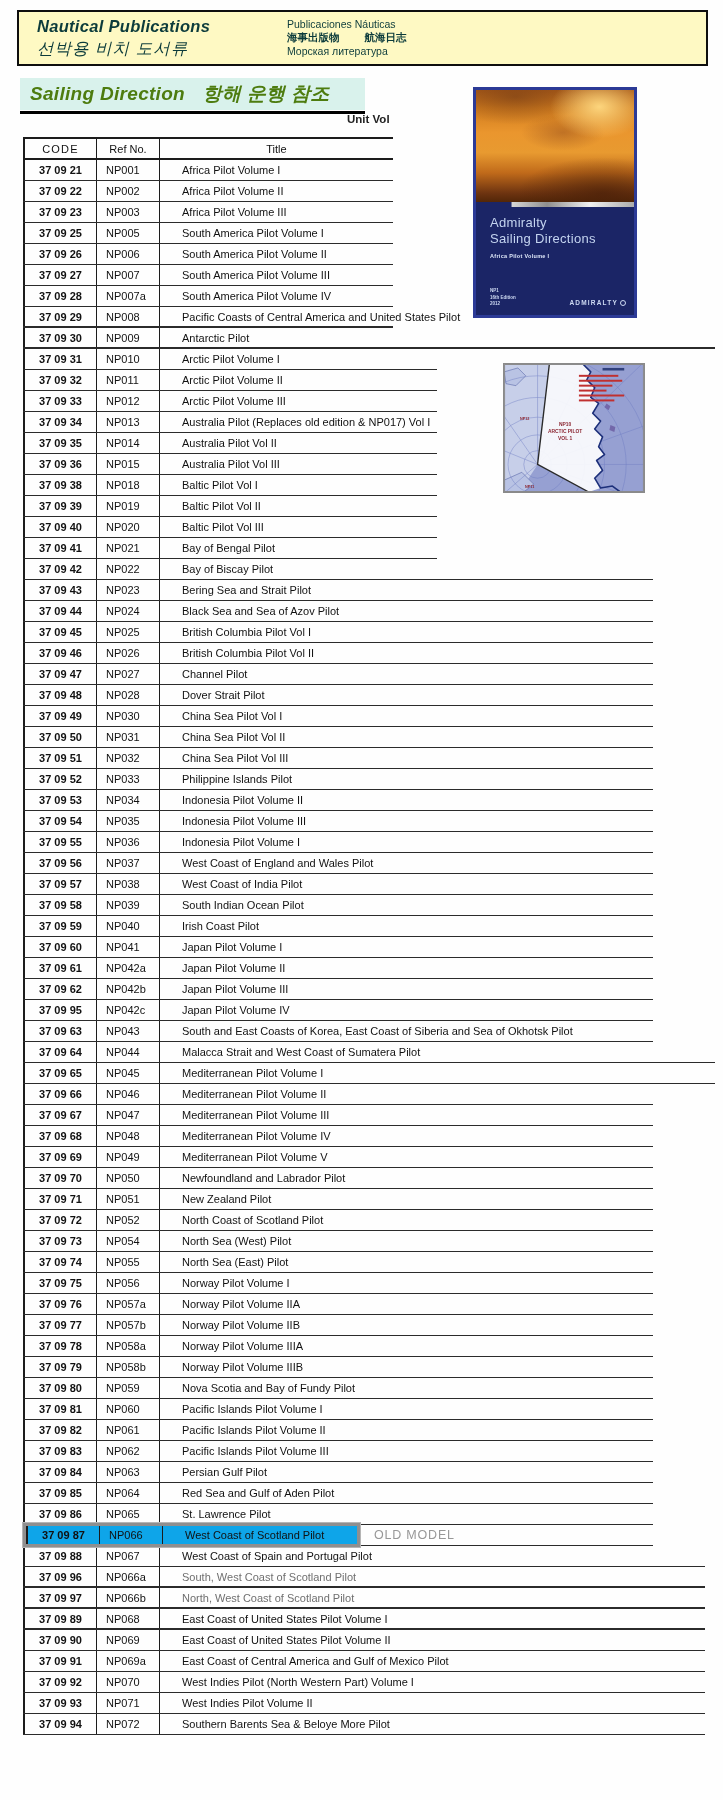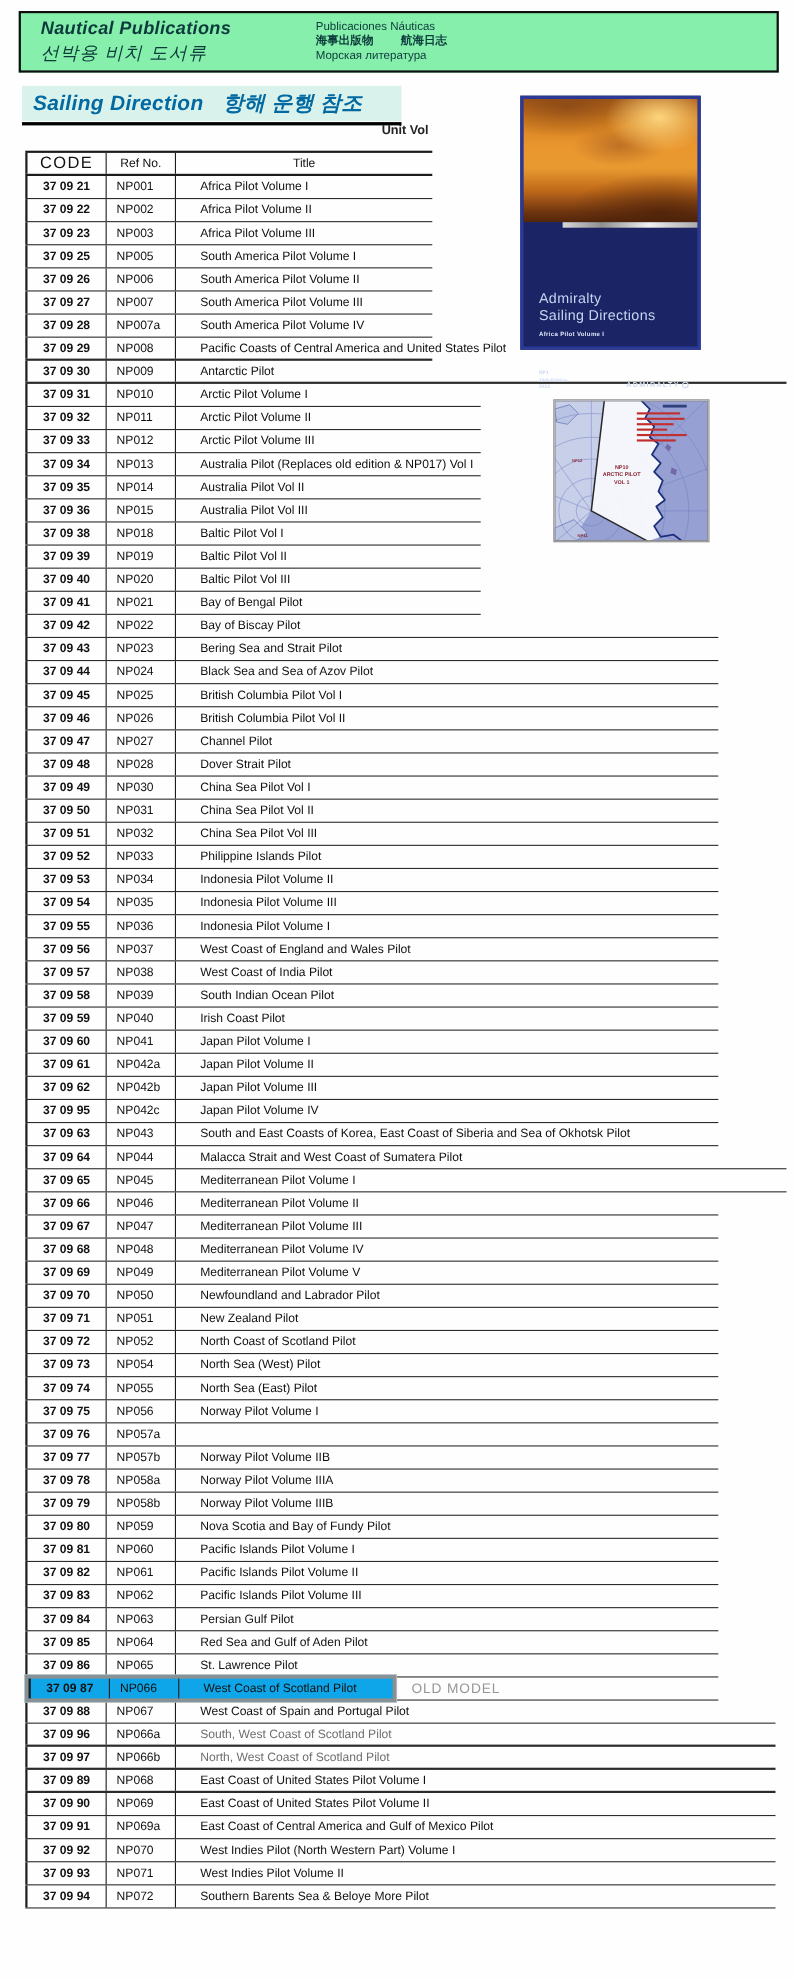--- a/index.html
+++ b/index.html
@@ -12,41 +12,41 @@
     position:relative;
     width:723px; height:1800px;
     background:#fefefe;
     overflow:hidden;
   }
 
   
   .header-box {
     position:absolute; left:17px; top:10px;
     width:691px; height:56px;
-    background:#86efac;
+    background:#fef9c3;
     border:2px solid #0e0e0e;
     display:flex; align-items:center;
   }
   .hb-left { margin-left:18px; width:230px; color:#0c3b3b; }
   .hb-en { font-size:16.5px; font-weight:bold; font-style:italic; letter-spacing:.3px; }
   .hb-ko { font-size:16.5px; font-weight:normal; font-style:italic; margin-top:2px; letter-spacing:1px; }
   .hb-right { margin-left:20px; color:#0c3b3b; font-size:10.5px; line-height:1.3; }
   .hb-cjk .zh { font-weight:bold; }
   .hb-cjk .ja { font-weight:bold; margin-left:22px; }
 
   
   .section-title {
     position:absolute; left:20px; top:78px; width:345px;
   }
   .st-text {
     display:inline-block; width:100%;
     background:#d9f2ec;
     padding:3px 0 3px 10px;
     font-size:19px; font-weight:bold; font-style:italic;
-    color:#0369a1; letter-spacing:.3px;
+    color:#4d7c0f; letter-spacing:.3px;
     white-space:nowrap;
   }
   .st-ko { margin-left:12px; font-style:italic; }
   .st-underline { width:100%; height:3px; background:#000; margin-top:1px; }
 
   .unit-label {
     position:absolute; left:347px; top:113px;
     font-size:11.5px; color:#222;font-weight:bold;
   }
 
@@ -58,21 +58,21 @@
     border-bottom:2px solid #1c1c1c;
   }
   .cell { display:flex; align-items:center; font-size:11px; white-space:nowrap; }
   .c-code {
     width:74px; justify-content:center;
     font-weight:bold;
     border-left:2px solid #1c1c1c; border-right:1px solid #1c1c1c;
   }
   .c-ref { width:63px; padding-left:9px; border-right:1px solid #1c1c1c; }
   .c-title { flex:1; padding-left:22px; }
-  .thead .c-code { font-size:15px; letter-spacing:1.2px; font-weight:normal; }
+  .thead .c-code { font-size:11px; letter-spacing:1.2px; font-weight:normal; }
   .thead .c-ref { justify-content:center; padding-left:0; font-size:11px; }
   .thead .c-title { justify-content:center; padding-left:0; font-size:11px; }
 
   .row {
     display:flex; height:21px; width:630px;
     border-bottom:1.2px solid #2b2b2b;
   }
   .row .cells { display:flex; flex:1; height:100%; }
   
   .row:nth-child(-n+8) { width:370px; }
@@ -113,21 +113,21 @@
       radial-gradient(70px 45px at 78% 15%, rgba(255,218,130,.95), rgba(255,190,90,0) 70%),
       radial-gradient(100px 40px at 25% 6%, rgba(110,55,20,.55), rgba(110,55,20,0) 70%),
       radial-gradient(60px 26px at 55% 38%, rgba(140,70,25,.45), rgba(140,70,25,0) 70%),
       radial-gradient(130px 55px at 80% 92%, rgba(70,30,8,.65), rgba(70,30,8,0) 65%),
       linear-gradient(180deg,#a85a18 0%,#d17c1e 16%,#ea962e 38%,#e89a30 56%,#c06a1a 74%,#6e3410 92%,#522608 100%);
   }
   .cover-stripe {
     height:5px;
     background:linear-gradient(90deg,#1b2566 0 22%,#d6d6d6 23%,#8f8f8f 45%,#f0f0f0 72%,#ababab 100%);
   }
-  .cover-body { position:relative; height:108px; color:#c4d4f0; padding:8px 16px 0 14px;margin-top:48px; }
+  .cover-body { position:relative; height:108px; color:#c4d4f0; padding:8px 16px 0 14px; }
   .cover-t1, .cover-t2 { font-size:13px; line-height:1.25; letter-spacing:.3px; }
   .cover-sub { font-size:5.5px; font-weight:bold; margin-top:5px; color:#dfe8fa; letter-spacing:.3px; }
   .cover-np { position:absolute; left:14px; bottom:7px; font-size:4.5px; font-weight:bold; line-height:1.5; color:#cdd9f2; }
   .cover-brand { position:absolute; right:8px; bottom:9px; font-size:6.5px; font-weight:bold; letter-spacing:1.2px; color:#cdd9f2; }
   .cover-brand .ring {
     display:inline-block; width:6px; height:6px;
     border:1px solid #cdd9f2; border-radius:50%;
     vertical-align:-1px; margin-left:2px;
   }
 
@@ -550,20 +550,21 @@
           <div class="cells">
             <div class="cell c-code">37 09 75</div>
             <div class="cell c-ref">NP056</div>
             <div class="cell c-title">Norway Pilot Volume I</div>
           </div>
         </div>
         <div class="row">
           <div class="cells">
             <div class="cell c-code">37 09 76</div>
             <div class="cell c-ref">NP057a</div>
+            <div class="cell c-title">Norway Pilot Volume IIA</div>
           </div>
         </div>
         <div class="row">
           <div class="cells">
             <div class="cell c-code">37 09 77</div>
             <div class="cell c-ref">NP057b</div>
             <div class="cell c-title">Norway Pilot Volume IIB</div>
           </div>
         </div>
         <div class="row">

